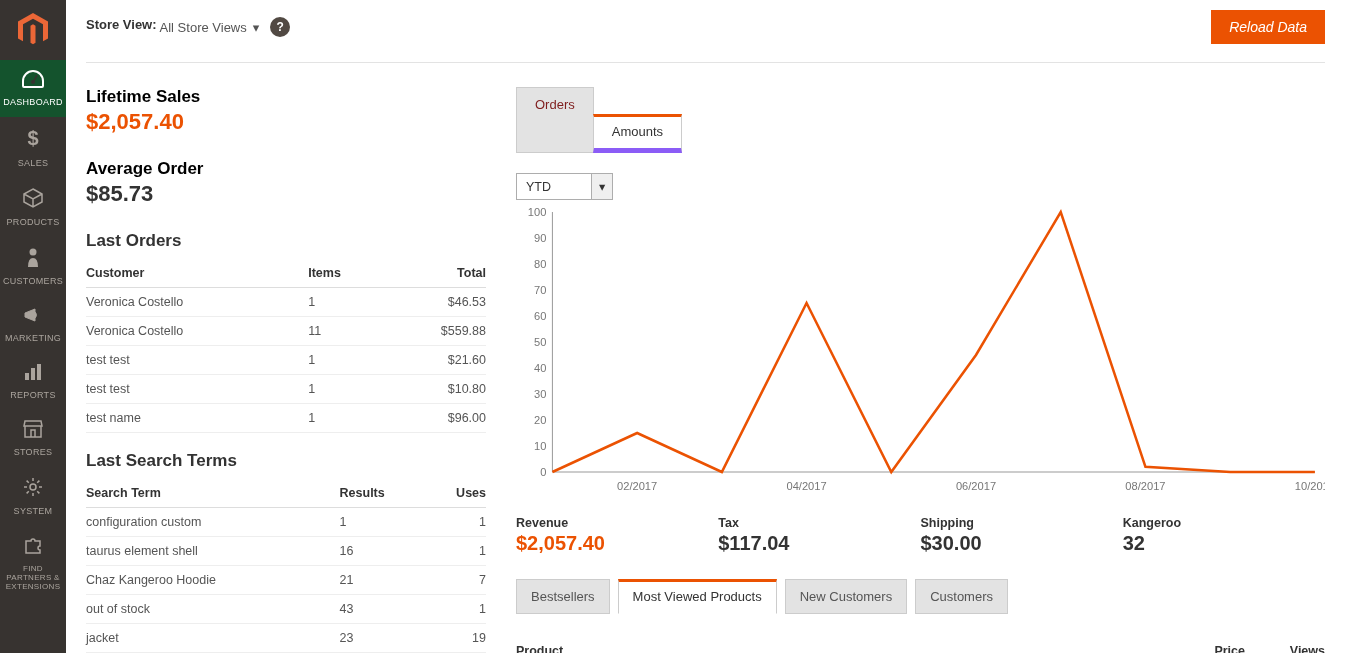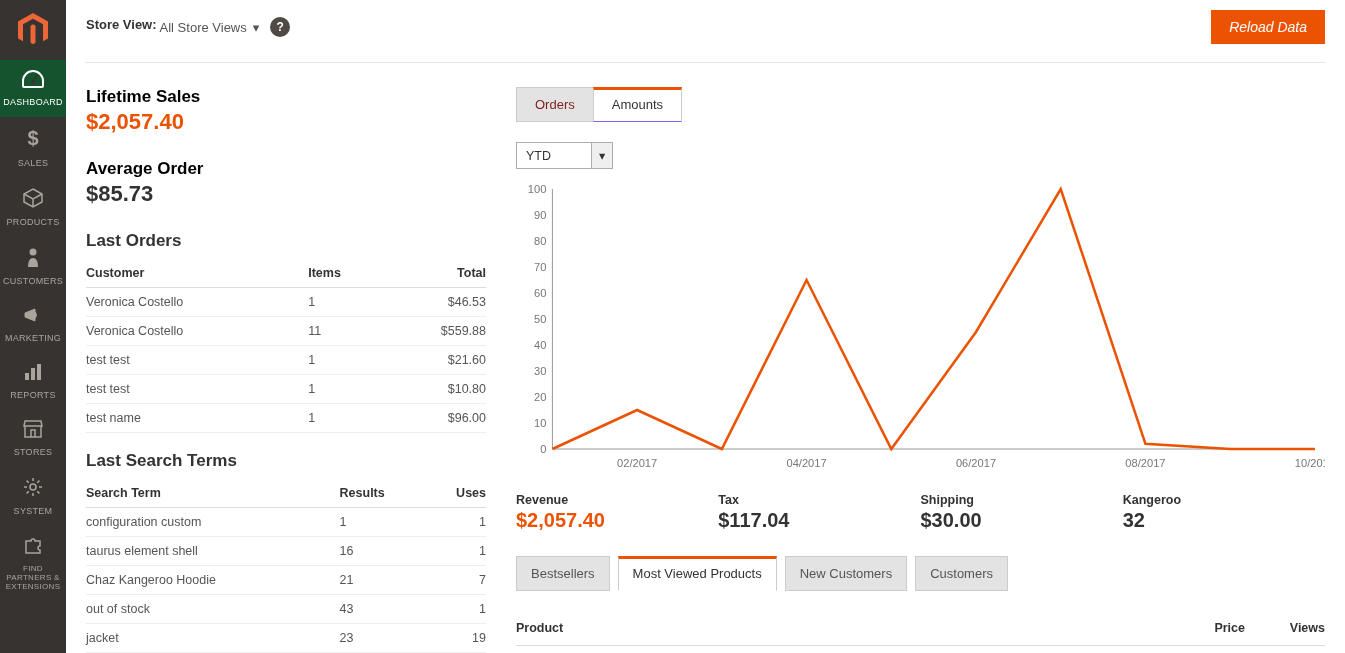--- a/index.html
+++ b/index.html
@@ -42,23 +42,23 @@
 table.small-table { width: 100%; border-collapse: collapse; font-size: 12.5px; }
 table.small-table th { text-align: left; font-weight: 600; padding: 7px 0; border-bottom: 1px solid #ddd; }
 table.small-table th.num, table.small-table td.num { text-align: left; }
 table.small-table th.right, table.small-table td.right { text-align: right; }
 table.small-table td { padding: 7px 0; border-bottom: 1px solid #eee; color: #555; }
 
 
 .tabs { display: flex; margin-bottom: 20px; }
 .tab { border: 1px solid #ccc; background: #e3e3e3; padding: 9px 18px; font-size: 13px; cursor: pointer; color: #7f1d1d; }
 .tab + .tab { margin-left: -1px; }
-.tab.active { background: #fff; border-top: 3px solid #eb5202; border-bottom: 1px solid #8b5cf6; padding-top: 7px; color: #333; position: relative; z-index: 1; }
-
-.period-select { display: inline-flex; align-items: center; border: 1px solid #adadad; background: #fff; font-size: 12.5px; margin-bottom: 14px; }
+.tab.active { background: #fff; border-top: 3px solid #eb5202; border-bottom: 5px solid #8b5cf6; padding-top: 7px; color: #333; position: relative; z-index: 1; margin-top: 27px; }
+
+.period-select { display: inline-flex; align-items: center; border: 1px solid #adadad; background: #fff; font-size: 12.5px; margin-bottom: 6px; }
 .period-select .val { padding: 5px 40px 5px 9px; }
 .period-select .arrow { border-left: 1px solid #adadad; padding: 5px 7px; background: #efefef; }
 
 
 .chart-wrap { position: relative; height: 290px; margin-bottom: 20px; }
 .chart-svg { width: 100%; height: 100%; }
 .axis-line { stroke: #999; stroke-width: 1; }
 .data-line { stroke: #eb5202; stroke-width: 2.5; fill: none; }
 .tick-text { font-size: 11px; fill: #777; }
 

